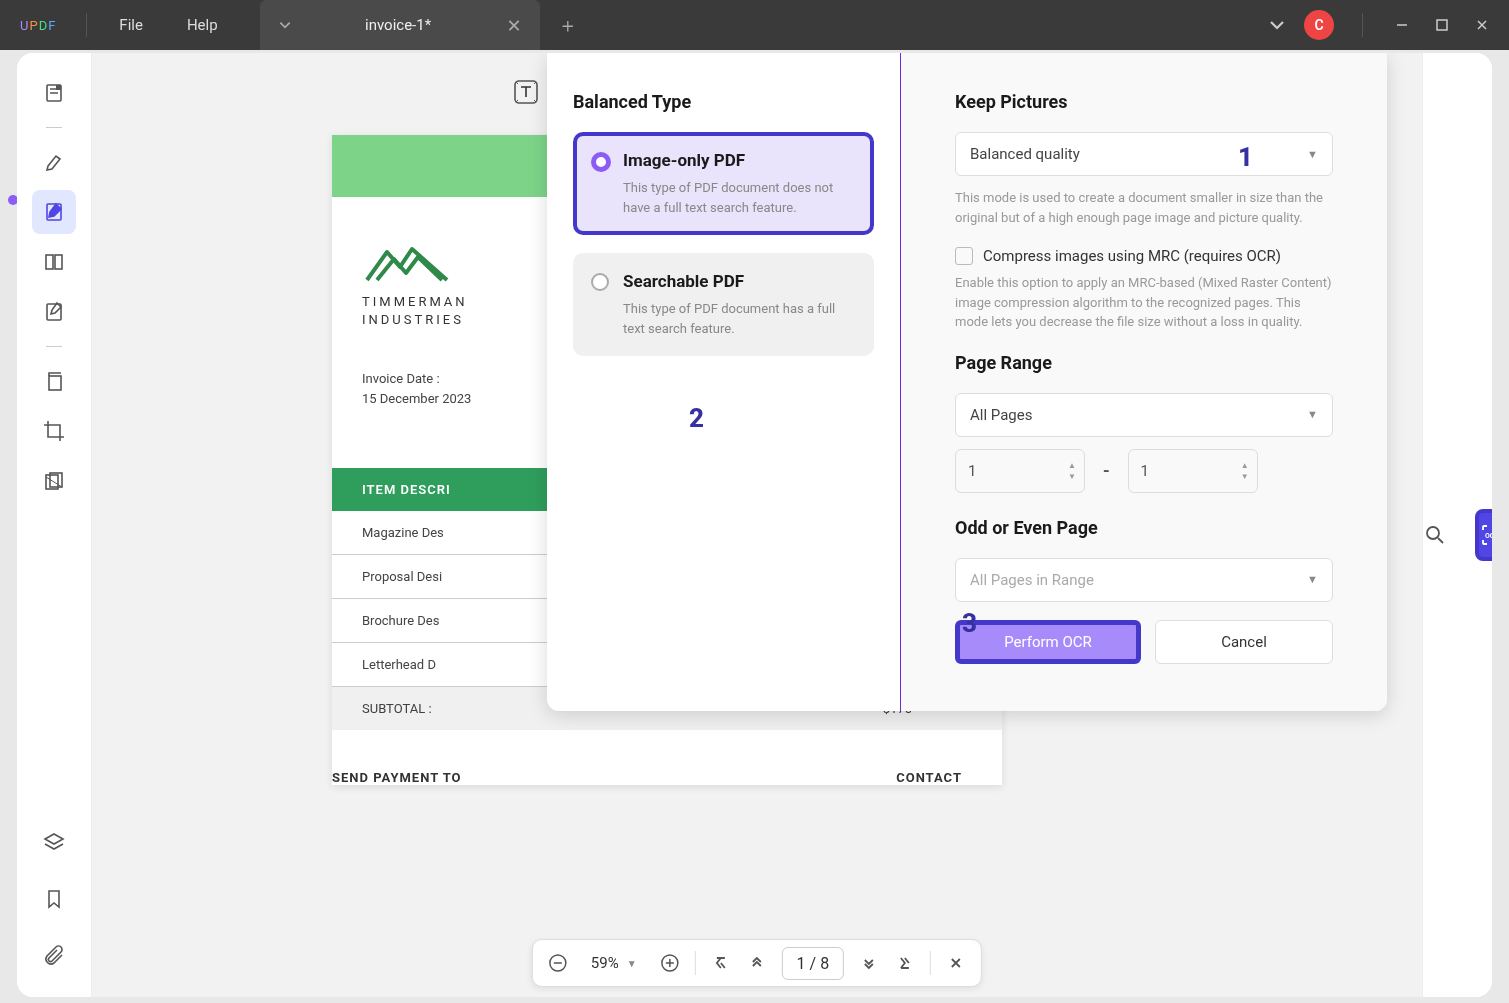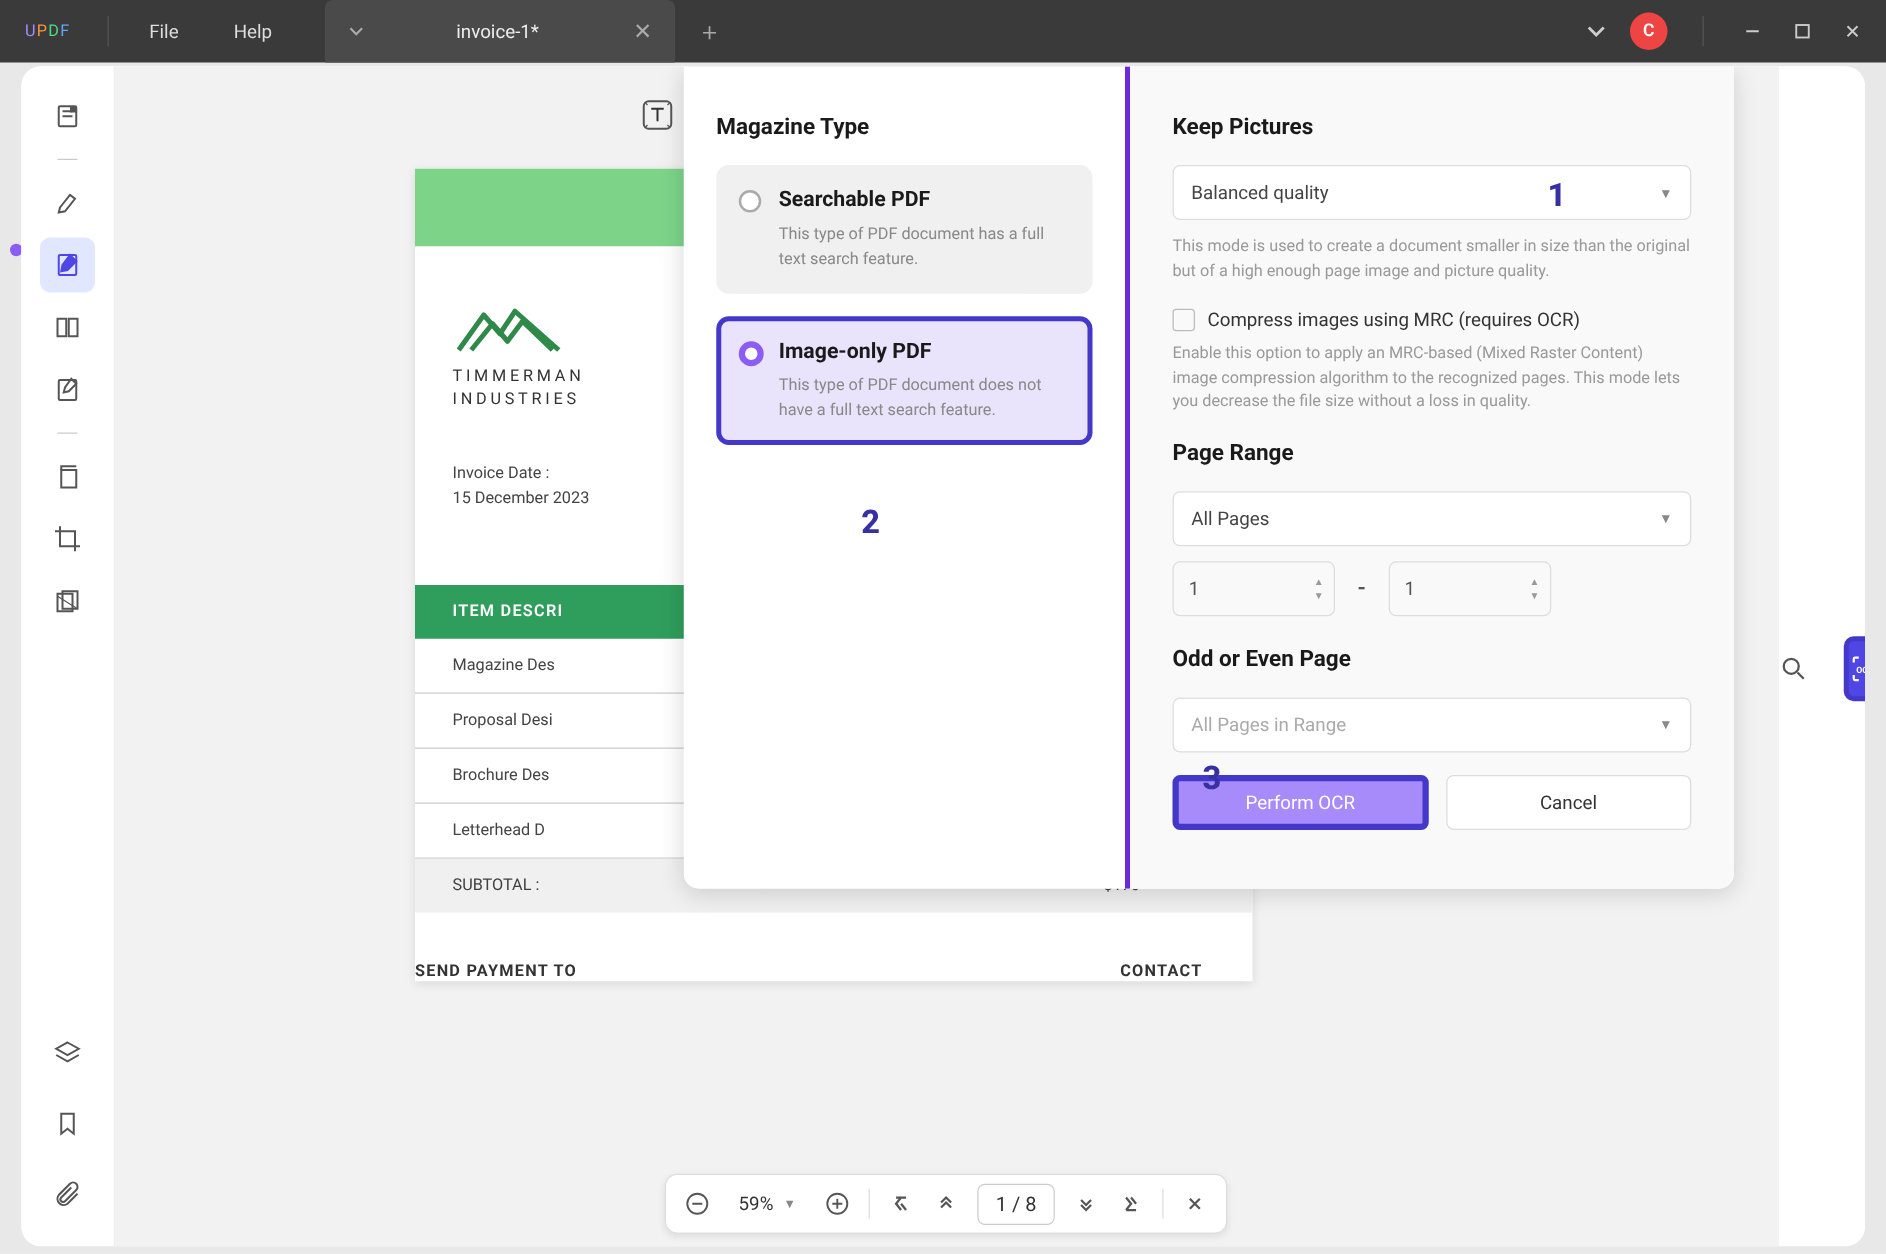--- a/index.html
+++ b/index.html
@@ -46,21 +46,21 @@
   .subtotal-row { display: flex; padding: 14px 30px; font-size: 13px; color: #404040; background: #f0f0f0; }
   .subtotal-row .val { margin-left: auto; padding-right: 60px; }
   .payment-section { display: flex; padding: 40px 0 0; font-size: 13px; font-weight: 700; letter-spacing: 1px; color: #333; }
   .payment-section .contact { margin-left: auto; padding-right: 40px; }
   
   .text-tool-icon { position: absolute; left: 420px; top: 25px; width: 30px; height: 30px; cursor: pointer; }
   
   
   .ocr-panel { position: absolute; left: 455px; top: 0; width: 840px; height: 658px; background: #fff; border-radius: 0 0 12px 12px; box-shadow: 0 4px 20px rgba(0,0,0,0.15); display: flex; }
   .ocr-left { width: 353px; padding: 38px 26px; }
-  .ocr-right { flex: 1; padding: 38px 34px 28px; background: #f9f9f9; border-left: 4px solid #6d28d9; border-radius: 0 0 12px 0; }
+  .ocr-right { flex: 1; padding: 38px 54px 28px; background: #f9f9f9; border-left: 1px solid #6d28d9; border-radius: 0 0 12px 0; }
   
   .section-title { font-size: 18px; font-weight: 700; color: #1a1a1a; margin-bottom: 20px; }
   
   .doc-type-card { background: #f0f0f0; border-radius: 10px; padding: 18px 18px 18px 50px; position: relative; margin-bottom: 18px; cursor: pointer; }
   .doc-type-card .radio { position: absolute; left: 18px; top: 20px; width: 18px; height: 18px; border-radius: 50%; border: 2px solid #aaa; background: #fff; }
   .doc-type-card.selected { background: #e9e3fb; border: 4px solid #4338ca; padding: 14px 14px 14px 46px; }
   .doc-type-card.selected .radio { left: 14px; top: 16px; border: 5px solid #8b5cf6; width: 20px; height: 20px; }
   .doc-type-title { font-size: 17px; font-weight: 700; color: #1a1a1a; margin-bottom: 8px; }
   .doc-type-desc { font-size: 13px; color: #888; line-height: 1.5; }
   
@@ -258,32 +258,32 @@
         <span class="val">$170</span>
       </div>
       <div class="payment-section">
         <span>SEND PAYMENT TO</span>
         <span class="contact">CONTACT</span>
       </div>
     </div>
 
     <div class="ocr-panel">
       <div class="ocr-left">
-        <div class="section-title">Magazine Type</div>
+        <div class="section-title">Balanced Type</div>
+
+        <div class="doc-type-card selected">
+          <div class="radio"></div>
+          <div class="doc-type-title">Image-only PDF</div>
+          <div class="doc-type-desc">This type of PDF document does not have a full text search feature.</div>
+        </div>
 
         <div class="doc-type-card">
           <div class="radio"></div>
           <div class="doc-type-title">Searchable PDF</div>
           <div class="doc-type-desc">This type of PDF document has a full text search feature.</div>
-        </div>
-
-        <div class="doc-type-card selected">
-          <div class="radio"></div>
-          <div class="doc-type-title">Image-only PDF</div>
-          <div class="doc-type-desc">This type of PDF document does not have a full text search feature.</div>
         </div>
       </div>
 
       <div class="ocr-right">
         <div class="section-title">Keep Pictures</div>
         <div class="select-box">
           <span>Balanced quality</span>
           <span class="caret">▼</span>
         </div>
         <div class="desc-text" style="margin-top:12px;">This mode is used to create a document smaller in size than the original but of a high enough page image and picture quality.</div>

